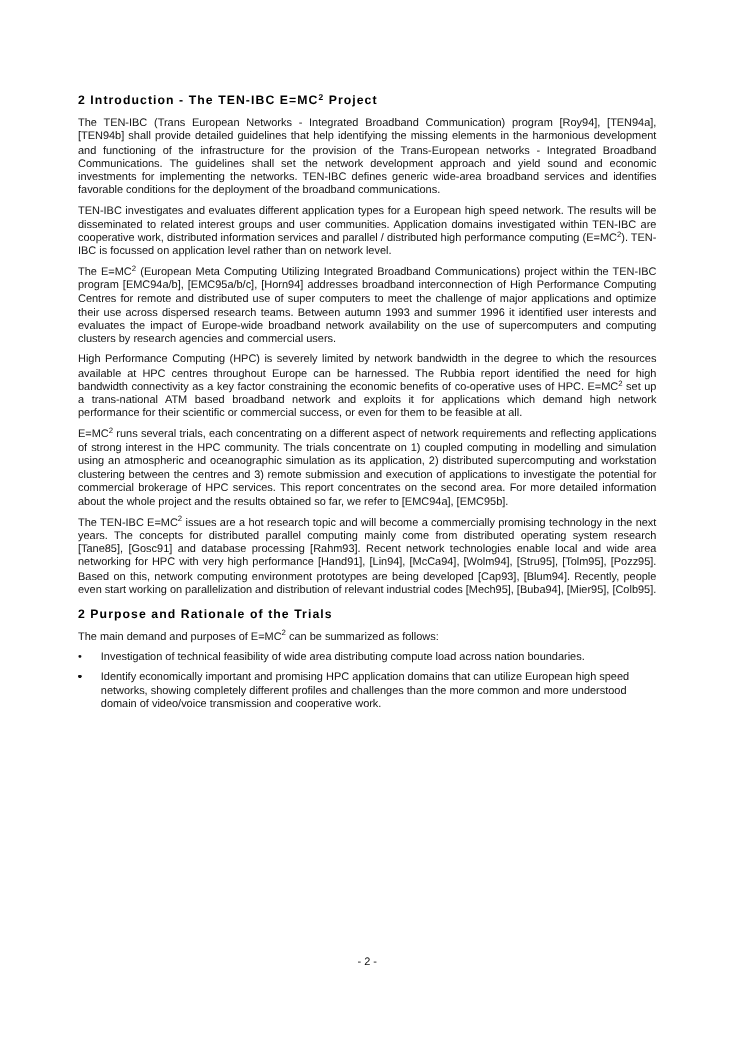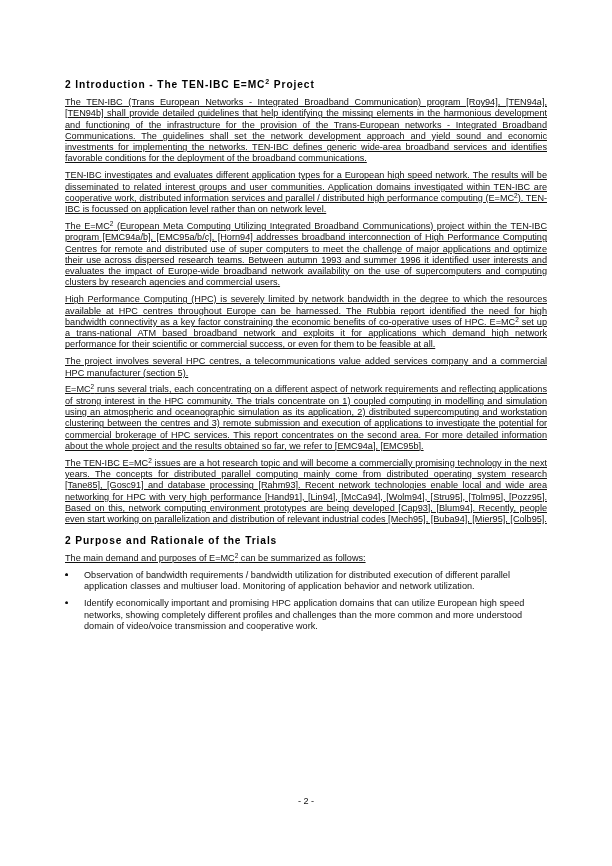--- a/index.html
+++ b/index.html
@@ -8,21 +8,21 @@
       position: absolute; left: 65px; top: 78px; width: 482px;
       font-family: "Liberation Sans", sans-serif;
       font-size: 9.15px; line-height: 11.3px; color: #111;
     }
     h2 {
       font-family: "Liberation Sans", sans-serif;
       font-size: 10.2px; font-weight: bold; letter-spacing: 0.9px;
       margin: 0 0 6px 0; line-height: 13px; color: #000;
     }
     h2.sec2 { margin-top: 9px; }
-    p { margin: 0 0 5.5px 0; text-align: justify; text-decoration: underline; }
+    p { margin: 0 0 5.5px 0; text-align: justify; }
     sup { font-size: 6.5px; line-height: 0; vertical-align: 3.5px; }
     h2 sup { font-size: 7px; vertical-align: 4px; }
     ul { list-style: none; margin: 0; padding: 0; }
     li { position: relative; padding-left: 19px; margin: 0 0 5.5px 0; text-align: left; }
     li .bullet { position: absolute; left: 0; top: 0; }
     .footer {
       position: absolute; top: 796px; left: 0; width: 612px; text-align: center;
       font-family: "Liberation Sans", sans-serif; font-size: 9.15px; color: #111;
     }
   </style>
@@ -33,32 +33,31 @@
   <h2><span>2 Introduction - The TEN-IBC E=MC</span><sup>2</sup><span> Project</span></h2>
 
   <p>The TEN-IBC (Trans European Networks - Integrated Broadband Communication) program [Roy94], [TEN94a], [TEN94b] shall provide detailed guidelines that help identifying the missing elements in the harmonious development and functioning of the infrastructure for the provision of the Trans-European networks - Integrated Broadband Communications. The guidelines shall set the network development approach and yield sound and economic investments for implementing the networks. TEN-IBC defines generic wide-area broadband services and identifies favorable conditions for the deployment of the broadband communications.</p>
 
   <p><span>TEN-IBC investigates and evaluates different application types for a European high speed network. The results will be disseminated to related interest groups and user communities. Application domains investigated within TEN-IBC are cooperative work, distributed information services and parallel / distributed high performance computing (E=MC</span><sup>2</sup><span>). TEN-IBC is focussed on application level rather than on network level.</span></p>
 
   <p><span>The E=MC</span><sup>2</sup><span> (European Meta Computing Utilizing Integrated Broadband Communications) project within the TEN-IBC program [EMC94a/b], [EMC95a/b/c], [Horn94] addresses broadband interconnection of High Performance Computing Centres for remote and distributed use of super computers to meet the challenge of major applications and optimize their use across dispersed research teams. Between autumn 1993 and summer 1996 it identified user interests and evaluates the impact of Europe-wide broadband network availability on the use of supercomputers and computing clusters by research agencies and commercial users.</span></p>
 
   <p><span>High Performance Computing (HPC) is severely limited by network bandwidth in the degree to which the resources available at HPC centres throughout Europe can be harnessed. The Rubbia report identified the need for high bandwidth connectivity as a key factor constraining the economic benefits of co-operative uses of HPC. E=MC</span><sup>2</sup><span> set up a trans-national ATM based broadband network and exploits it for applications which demand high network performance for their scientific or commercial success, or even for them to be feasible at all.</span></p>
 
-  <p>The project involves several HPC centres, a telecommunications value added services company and a commercial HPC manufacturer (section 5).</p>
 
   <p><span>E=MC</span><sup>2</sup><span> runs several trials, each concentrating on a different aspect of network requirements and reflecting applications of strong interest in the HPC community. The trials concentrate on 1) coupled computing in modelling and simulation using an atmospheric and oceanographic simulation as its application, 2) distributed supercomputing and workstation clustering between the centres and 3) remote submission and execution of applications to investigate the potential for commercial brokerage of HPC services. This report concentrates on the second area. For more detailed information about the whole project and the results obtained so far, we refer to [EMC94a], [EMC95b].</span></p>
 
   <p><span>The TEN-IBC E=MC</span><sup>2</sup><span> issues are a hot research topic and will become a commercially promising technology in the next years. The concepts for distributed parallel computing mainly come from distributed operating system research [Tane85], [Gosc91] and database processing [Rahm93]. Recent network technologies enable local and wide area networking for HPC with very high performance [Hand91], [Lin94], [McCa94], [Wolm94], [Stru95], [Tolm95], [Pozz95]. Based on this, network computing environment prototypes are being developed [Cap93], [Blum94]. Recently, people even start working on parallelization and distribution of relevant industrial codes [Mech95], [Buba94], [Mier95], [Colb95].</span></p>
 
   <h2 class="sec2">2 Purpose and Rationale of the Trials</h2>
 
   <p><span>The main demand and purposes of E=MC</span><sup>2</sup><span> can be summarized as follows:</span></p>
 
   <ul>
+    <li><span class="bullet">•</span><span>Investigation of technical feasibility of wide area distributing compute load across nation boundaries.</span></li>
     <li><span class="bullet">•</span></li>
     <li><span class="bullet">•</span></li>
-    <li><span class="bullet">•</span><span>Observation of bandwidth requirements / bandwidth utilization for distributed execution of different parallel application classes and multiuser load. Monitoring of application behavior and network utilization.</span></li>
     <li><span class="bullet">•</span></li>
     <li><span class="bullet">•</span><span>Identify economically important and promising HPC application domains that can utilize European high speed networks, showing completely different profiles and challenges than the more common and more understood domain of video/voice transmission and cooperative work.</span></li>
   </ul>
 </div>
 
 <div class="footer">- 2 -</div>
 
 </body></html>

